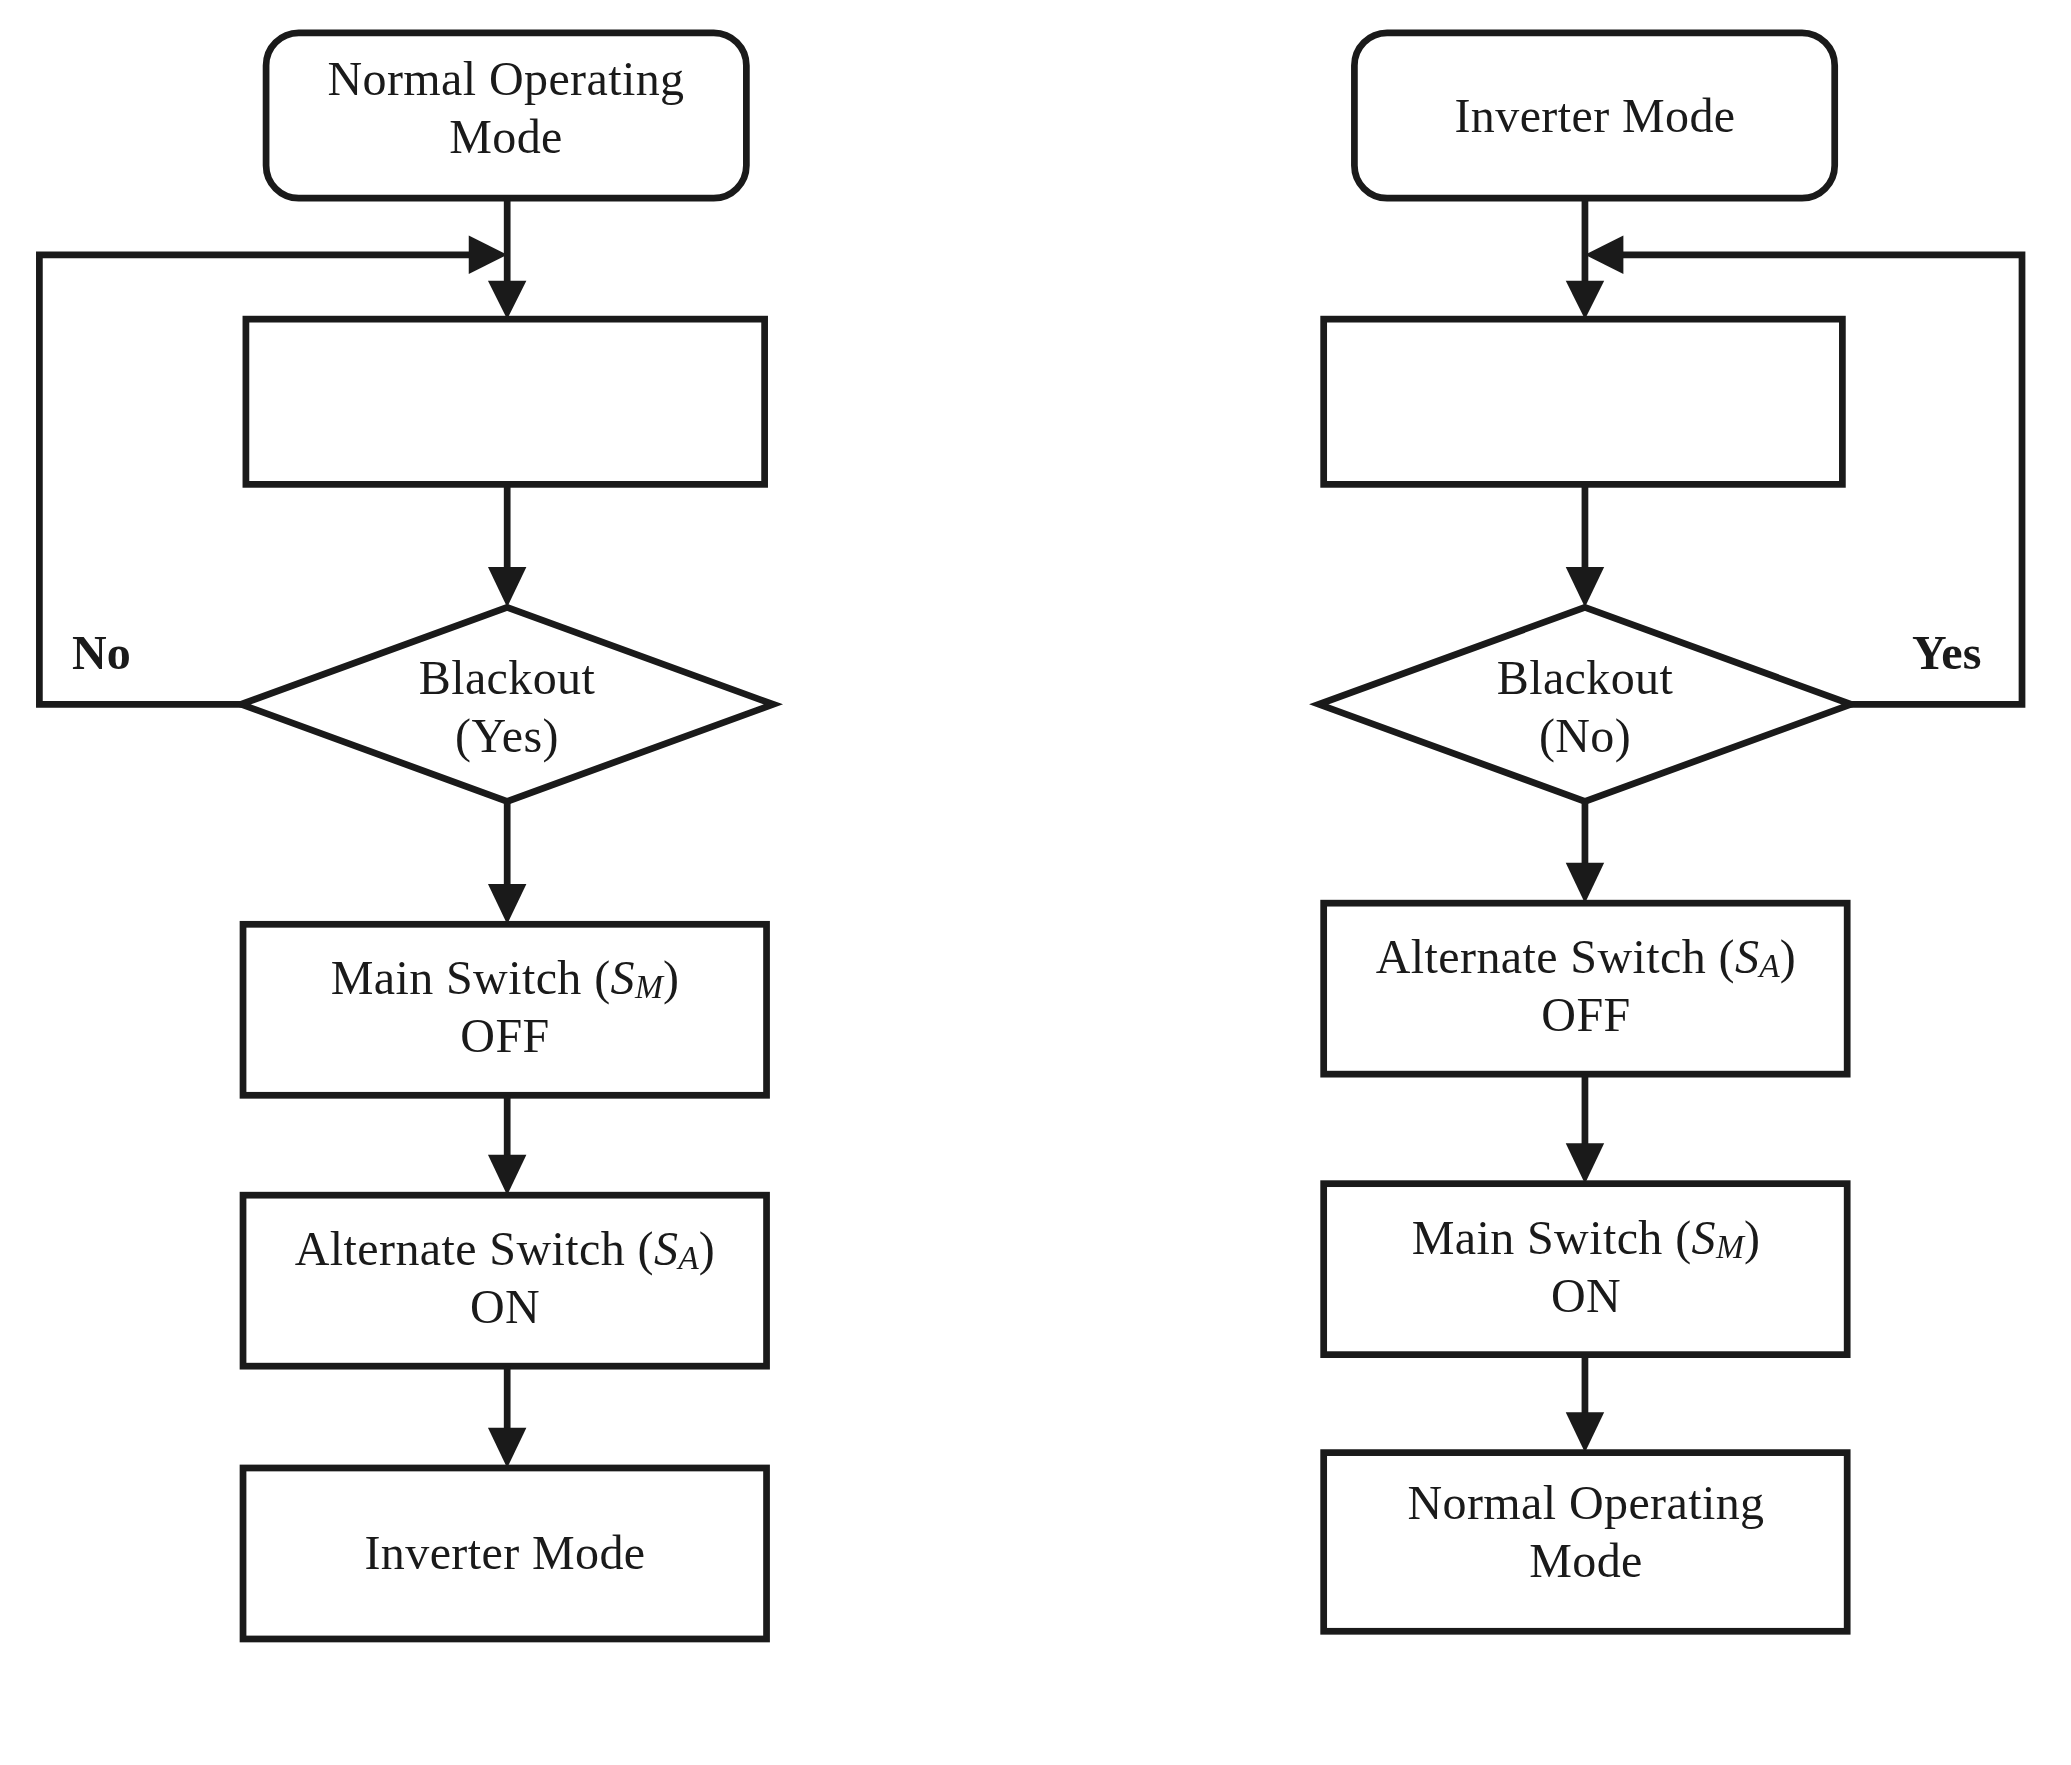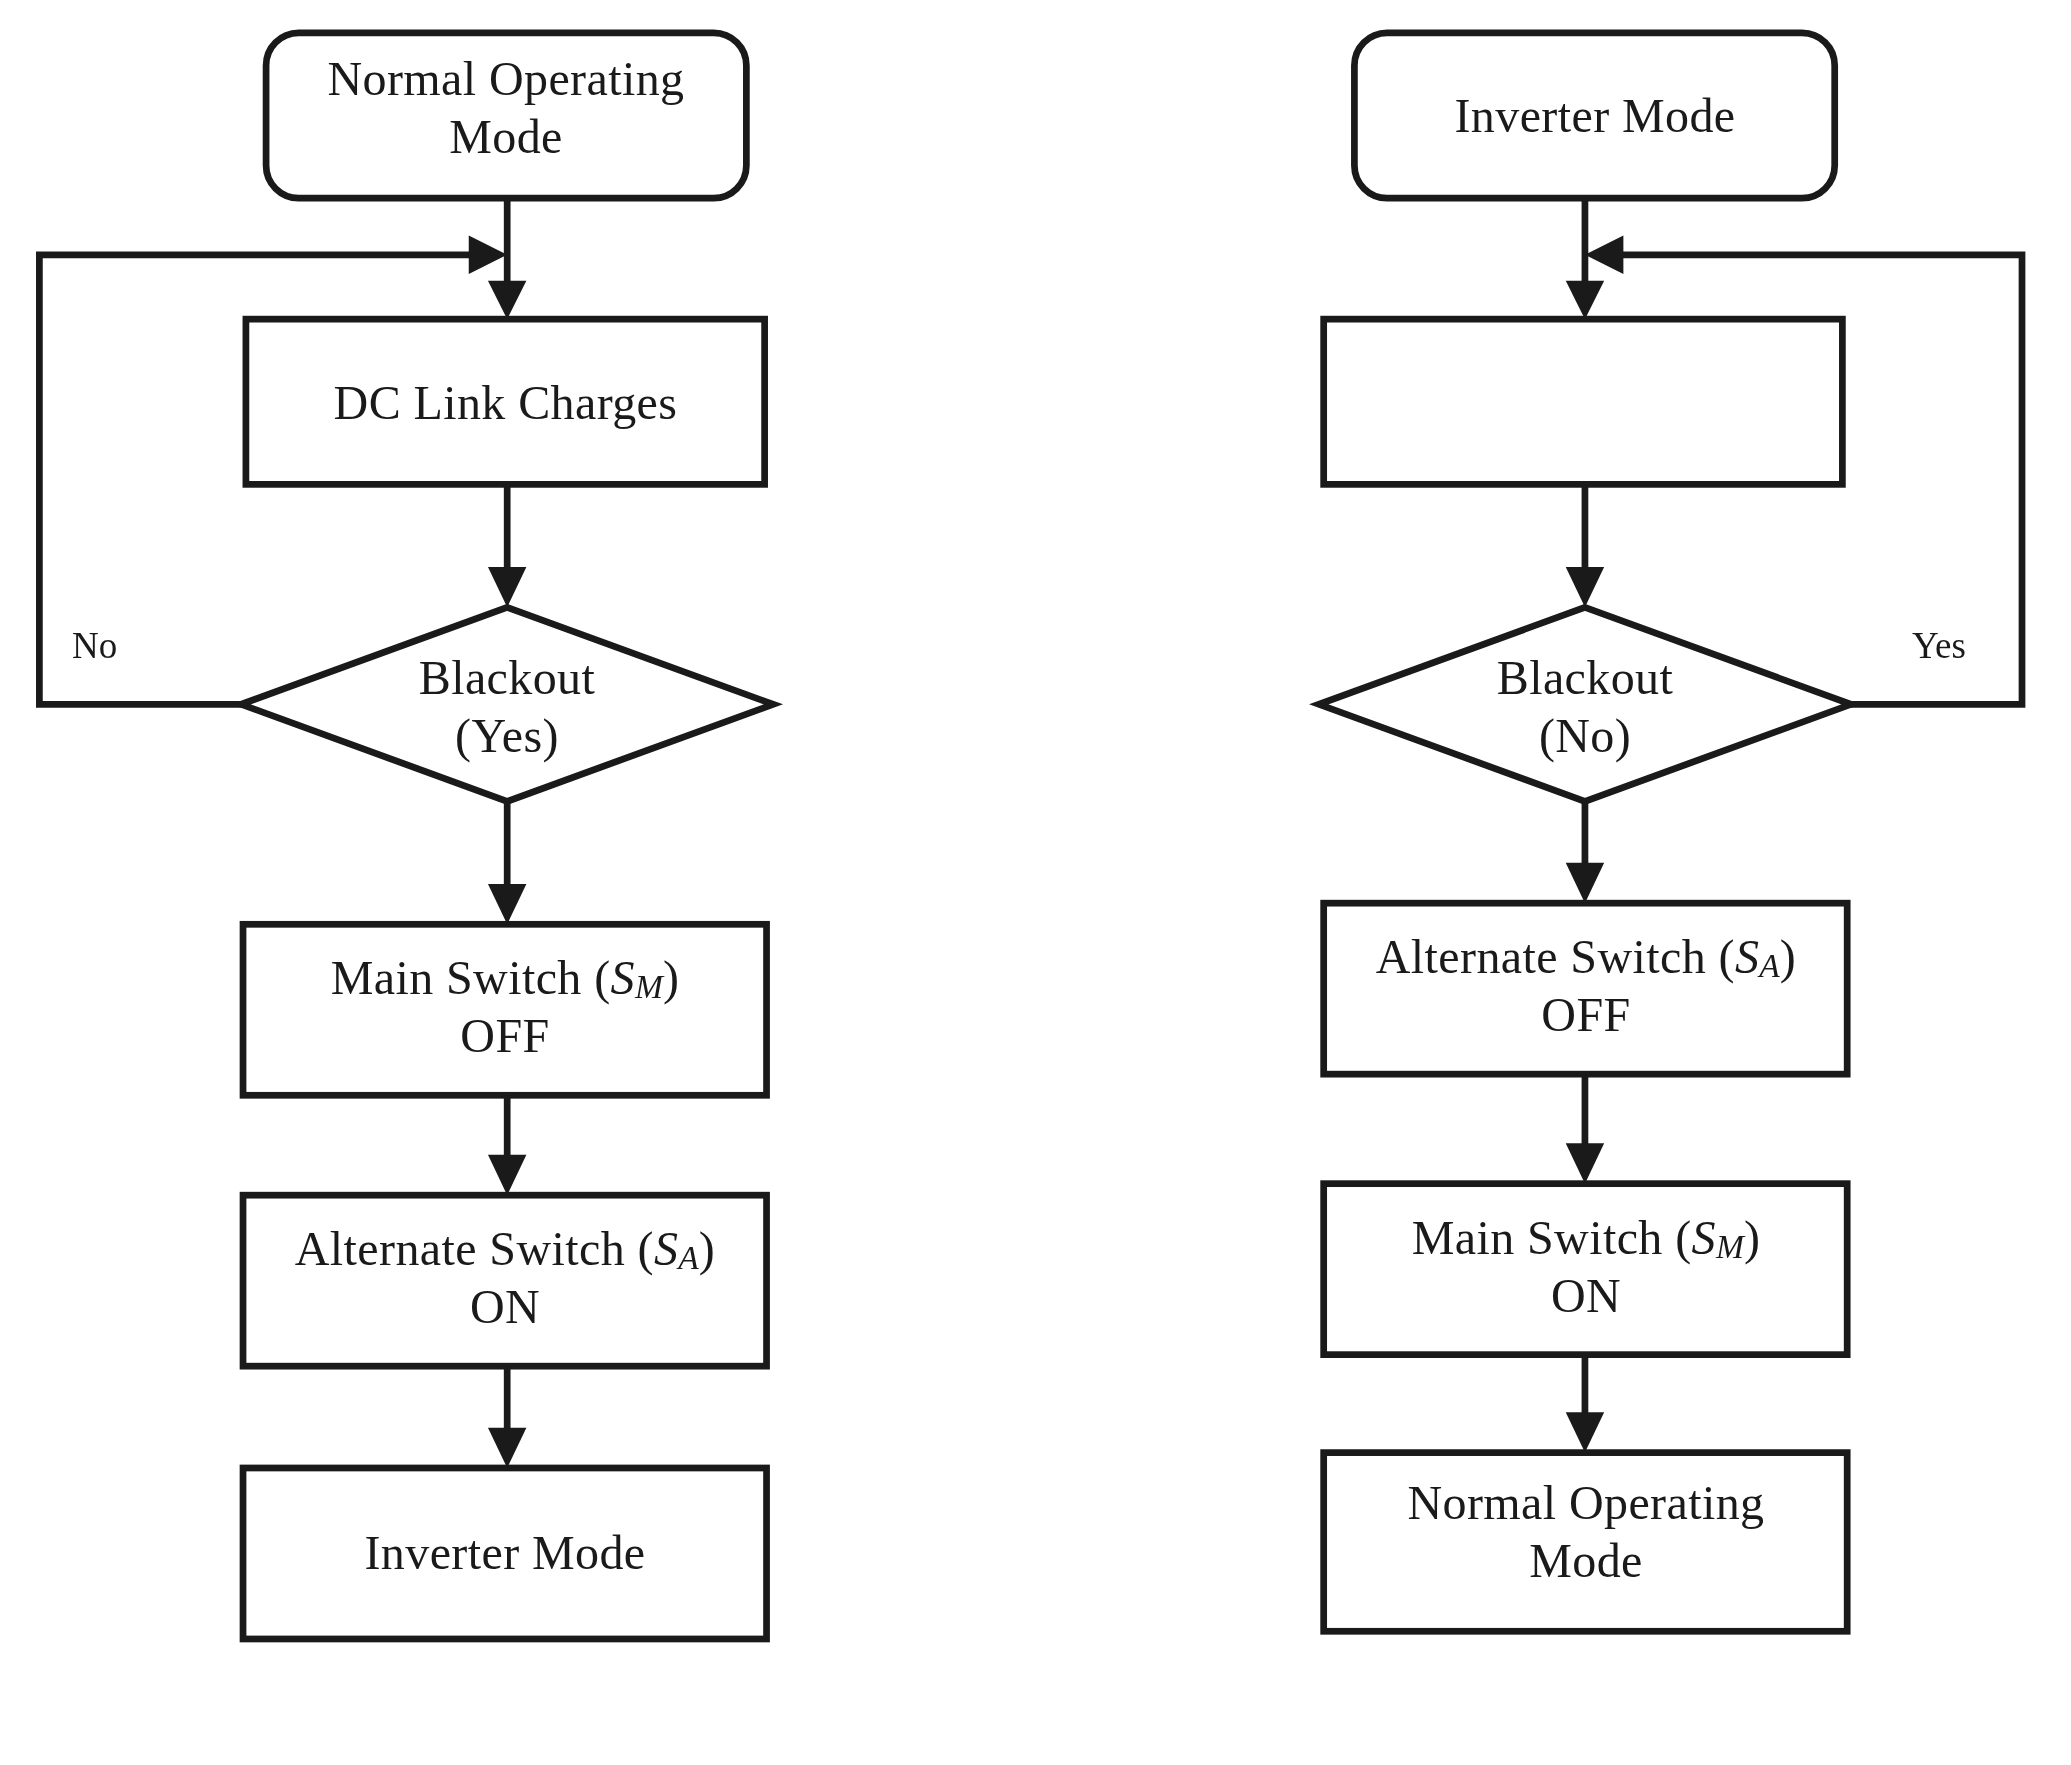--- a/index.html
+++ b/index.html
@@ -44,21 +44,22 @@
     text-align: center;
     line-height: 1.20;
     white-space: pre-line;
     user-select: none;
   }
   .node-text {
     font-size: 48px;
     letter-spacing: 0.4px;
   }
   .branch-label {
-    font-size: 37px;
+    font-size: 48px;
+    font-weight: bold;
   }
   .panel-caption {
     font-size: 63px;
     font-weight: bold;
     font-family: "Liberation Serif", "DejaVu Serif", serif;
   }
   .sub {
     font-style: italic;
   }
   .sub sub {
@@ -133,21 +134,20 @@
     <line class="conn" x1="1650" y1="1410" x2="1650" y2="1490"></line>
     <polygon class="arrowhead" points="1650,1512 1630,1470 1670,1470"></polygon>
 
     <rect class="node-shape" x="1378" y="1512" width="545" height="186"></rect>
 
   </svg>
 
   <div class="lbl node-text" style="left:266px; top:50px; width:480px;">Normal Operating
 Mode</div>
 
-  <div class="lbl node-text" style="left:246px; top:374px; width:519px;">DC Link Charges</div>
 
   <div class="lbl node-text" style="left:315px; top:649px; width:384px;"><span>Blackout</span><br><span>(Yes)</span></div>
 
   <div class="lbl branch-label" style="left:72px; top:624px; width:134px; text-align:left;">No</div>
 
   <div class="lbl node-text" style="left:243px; top:949px; width:524px;"><span>Main Switch (</span><span class="sub"><span>S</span><sub>M</sub></span><span>)</span><br><span>OFF</span></div>
 
   <div class="lbl node-text" style="left:243px; top:1220px; width:524px;"><span>Alternate Switch (</span><span class="sub"><span>S</span><sub>A</sub></span><span>)</span><br><span>ON</span></div>
 
   <div class="lbl node-text" style="left:243px; top:1524px; width:524px;">Inverter Mode</div>

